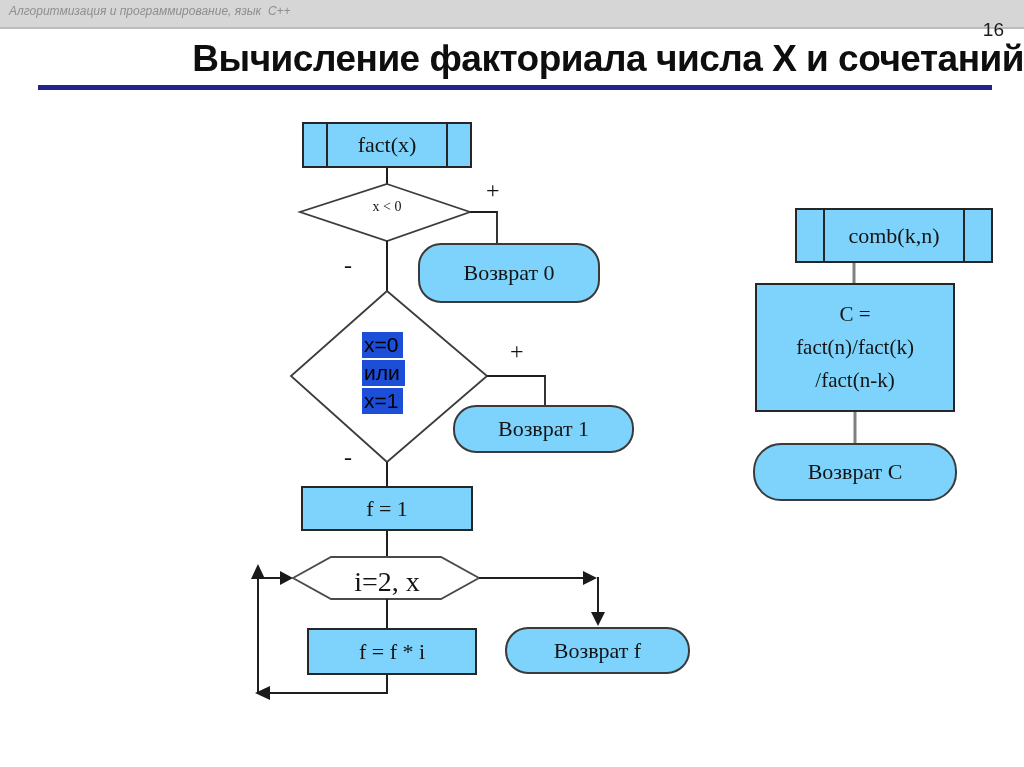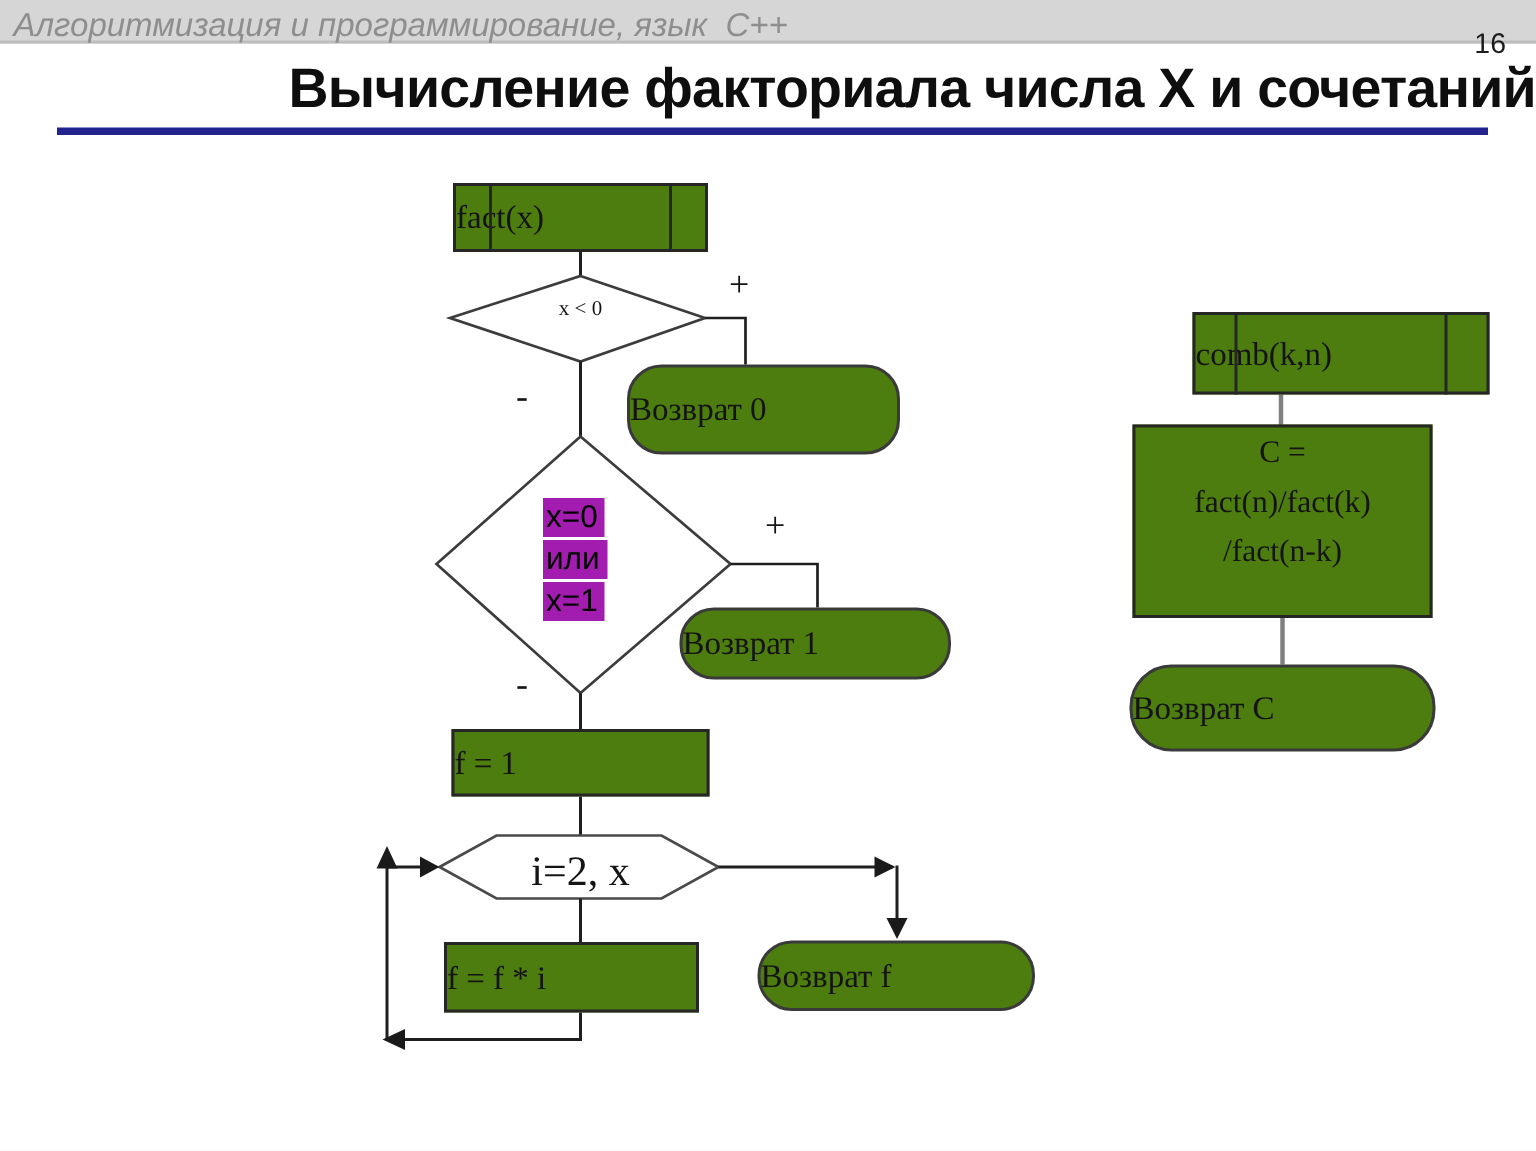--- a/index.html
+++ b/index.html
@@ -12,21 +12,21 @@
     outline:1px solid #e0e0e0;
   }
   
   #header-bar{
     position:absolute;left:0;top:0;width:1024px;height:29px;
     background:#d6d6d6;border-bottom:2px solid #bdbdbd;
     box-sizing:border-box;
   }
   #course-title{
     position:absolute;left:9px;top:4px;
-    font-size:22px;font-style:italic;color:#8e8e8e;
+    font-size:12px;font-style:italic;color:#8e8e8e;
     white-space:pre;
   }
   #page-number{
     position:absolute;right:20px;top:19px;
     font-size:19px;font-weight:normal;color:#1c1c1c;
   }
   
   #slide-title{
     position:absolute;left:0;top:38px;width:1024px;
     text-align:right;
@@ -35,38 +35,38 @@
   }
   #title-underline{
     position:absolute;left:38px;top:85px;width:954px;height:5px;
     background:#23238e;
   }
   
   #connector-layer{position:absolute;left:0;top:0;width:1024px;height:767px;z-index:1;}
   .fc-text{position:absolute;z-index:2;color:#141414;}
   .serif{font-family:"Liberation Serif","DejaVu Serif",serif;}
   .box{
-    position:absolute;z-index:2;background:#4d7c0f;
+    position:absolute;z-index:2;background:#7dd3fc;
     border:2px solid #262626;box-sizing:border-box;
-    display:flex;align-items:center;justify-content:flex-start;
+    display:flex;align-items:center;justify-content:center;
     font-family:"Liberation Serif","DejaVu Serif",serif;
     font-size:22px;color:#141414;
   }
   .stadium{border-radius:23px;border-color:#3a3a3a;}
   .subbar{
     position:absolute;top:-2px;bottom:-2px;width:0;
     border-left:2px solid #262626;
   }
   .cond-label{font-size:24px;}
   .hl-stack{
     position:absolute;z-index:2;display:flex;flex-direction:column;
     align-items:flex-start;gap:2px;
   }
   .hl-line{
-    background:#a21caf;color:#000;
+    background:#1d4ed8;color:#000;
     font-size:21px;line-height:26px;padding:0 5px 0 2px;text-align:center;
   }
   .formula-box{flex-direction:column;font-size:21px;line-height:33px;}
 </style>
 </head>
 <body>
 
 <div id="slide">
 
   <div id="header-bar">
@@ -148,21 +148,21 @@
   <div class="box stadium" style="left:453px;top:405px;width:181px;height:48px;">
     <span>Возврат 1</span>
   </div>
 
   <div class="box" style="left:301px;top:486px;width:172px;height:45px;">
     <span>f = 1</span>
   </div>
 
   <div class="fc-text serif" style="left:301px;top:566px;width:172px;text-align:center;font-size:28px;">i=2, x</div>
 
-  <div class="box" style="left:296px;top:628px;width:170px;height:47px;">
+  <div class="box" style="left:307px;top:628px;width:170px;height:47px;">
     <span>f = f * i</span>
   </div>
 
   <div class="box stadium" style="left:505px;top:627px;width:185px;height:47px;">
     <span>Возврат f</span>
   </div>
 
   <div class="box" style="left:755px;top:208px;width:198px;height:55px;margin-left:40px;">
     <span class="subbar" style="left:26px;"></span>
     <span class="subbar" style="right:26px;"></span>

